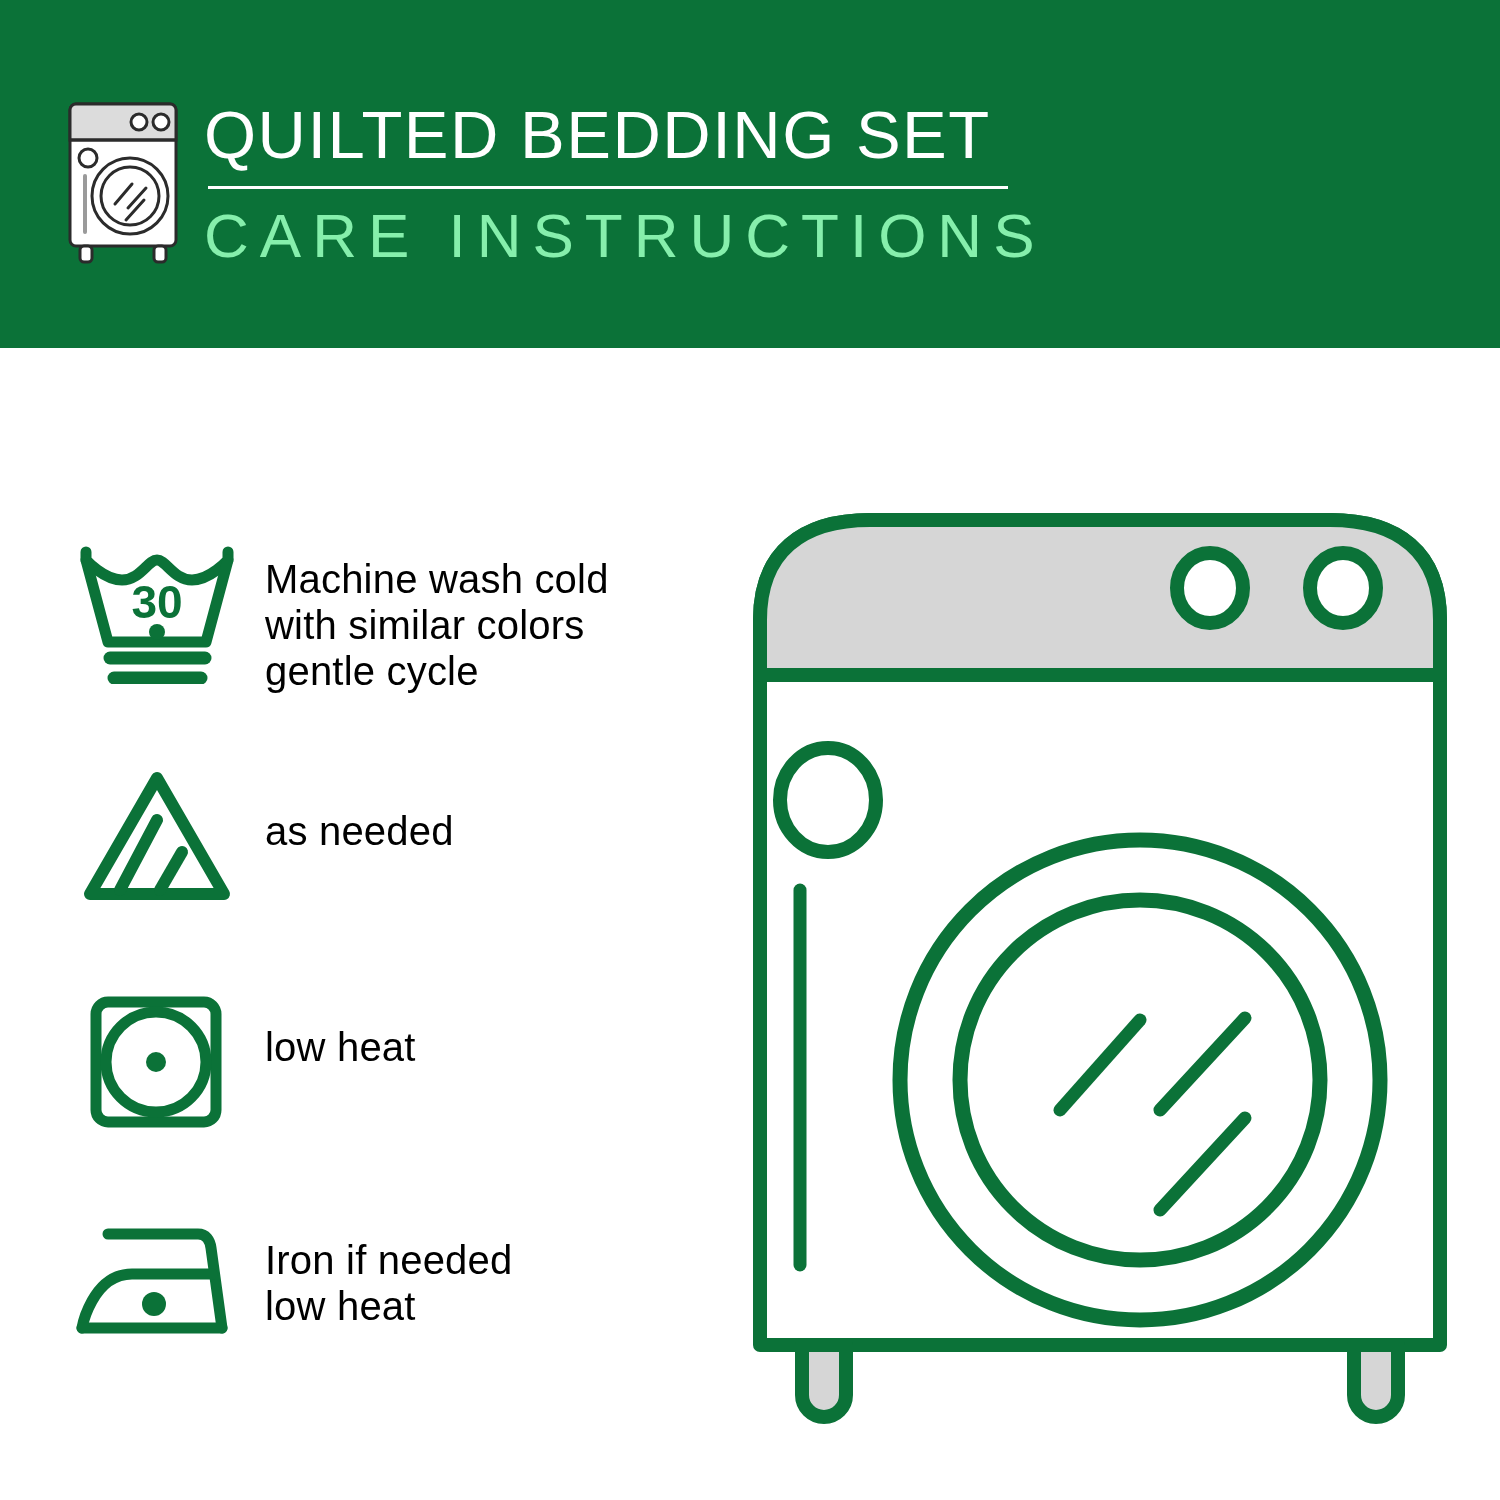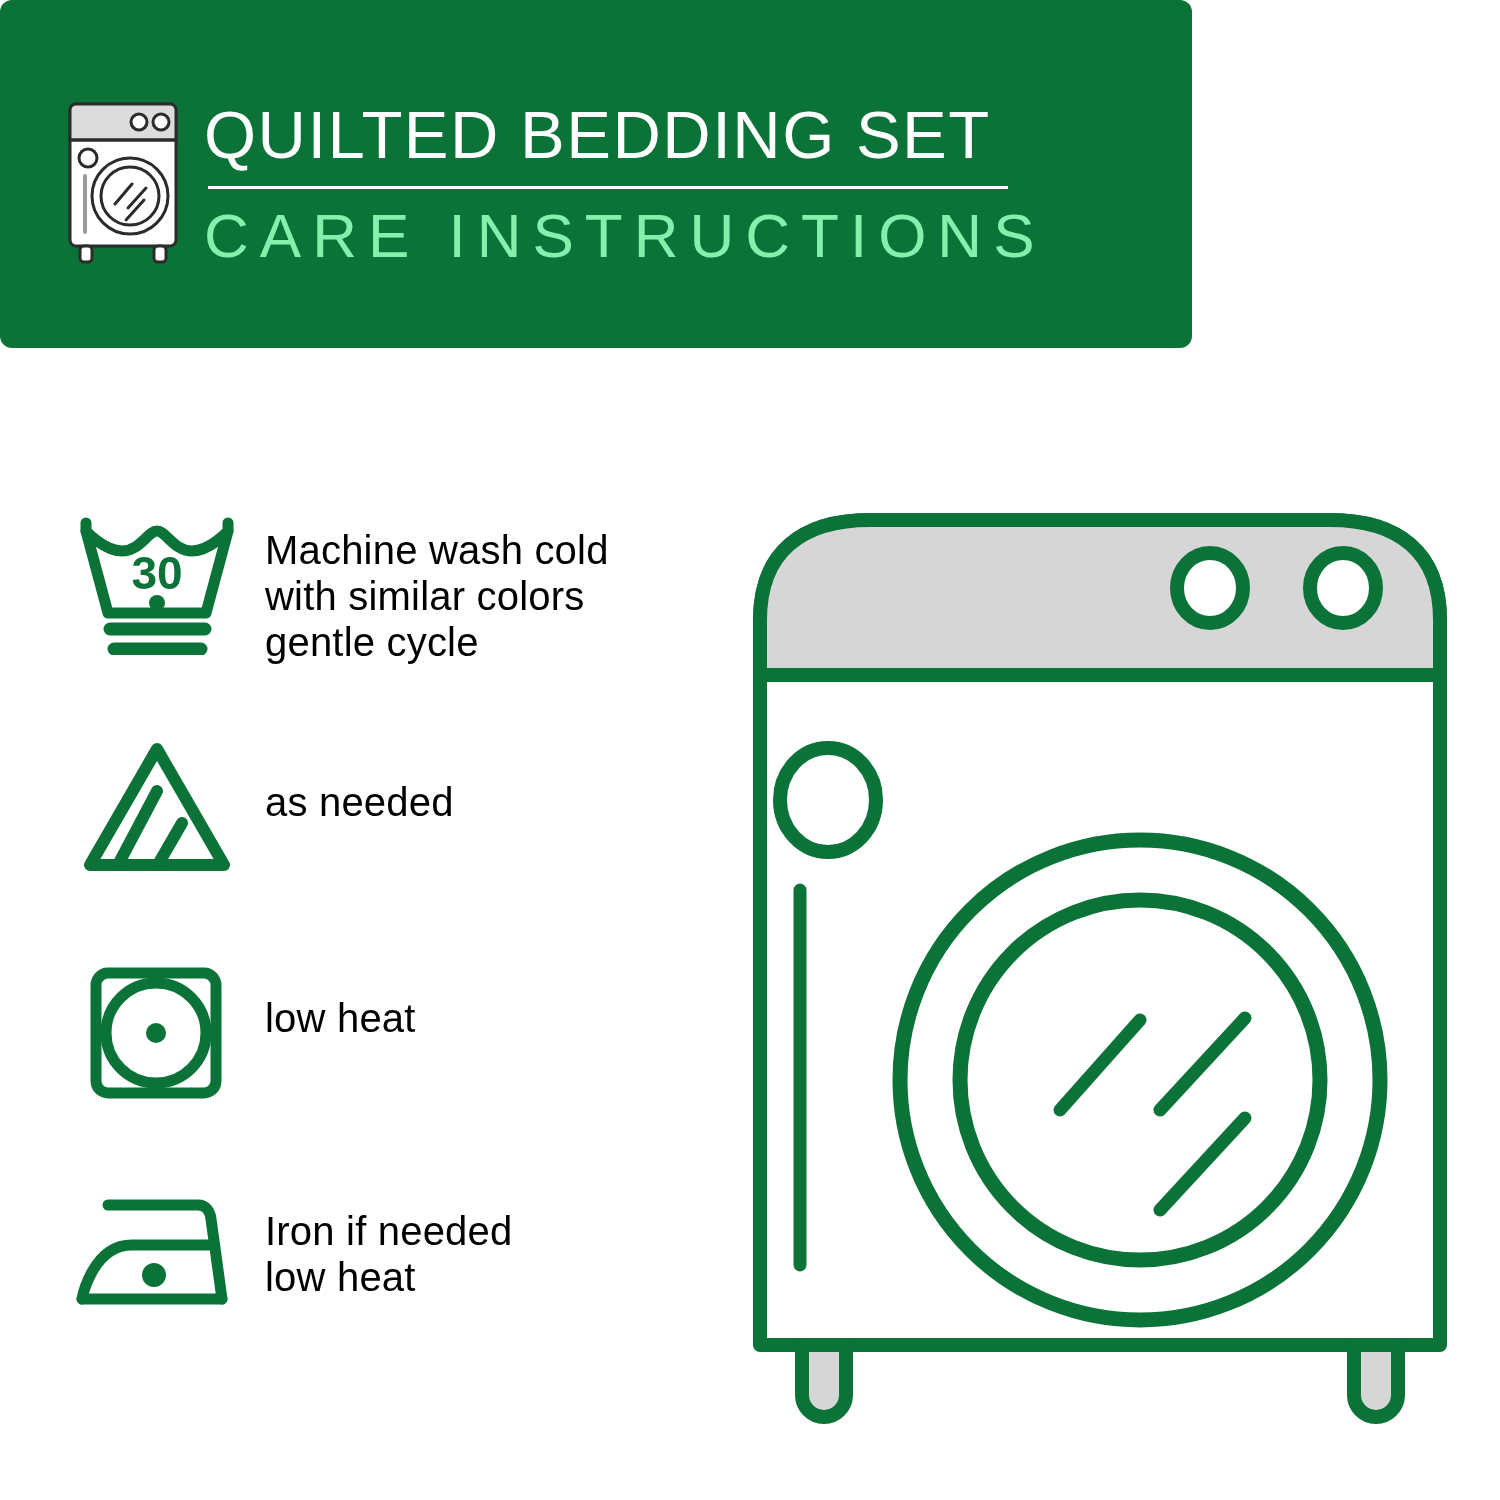--- a/index.html
+++ b/index.html
@@ -16,25 +16,24 @@
     height: 1500px;
     background: #ffffff;
     overflow: hidden;
   }
 
   
   .header {
     position: absolute;
     left: 0;
     top: 0;
-    width: 1192px;
+    width: 1500px;
     height: 348px;
     background: #0B7238;
     box-sizing: border-box;
-    border-radius: 12px;
   }
   .header-inner {
     position: absolute;
     left: 60px;
     top: 96px;
     display: flex;
     align-items: flex-start;
   }
   .header-icon {
     width: 126px;
@@ -67,21 +66,21 @@
     line-height: 66px;
     letter-spacing: 11px;
     font-weight: 400;
     white-space: nowrap;
   }
 
   
   .care-list {
     position: absolute;
     left: 70px;
-    top: 505px;
+    top: 534px;
     width: 640px;
   }
   .care-row {
     display: flex;
     align-items: flex-start;
     height: 226px;
   }
   .care-symbol {
     width: 175px;
     flex: 0 0 175px;

